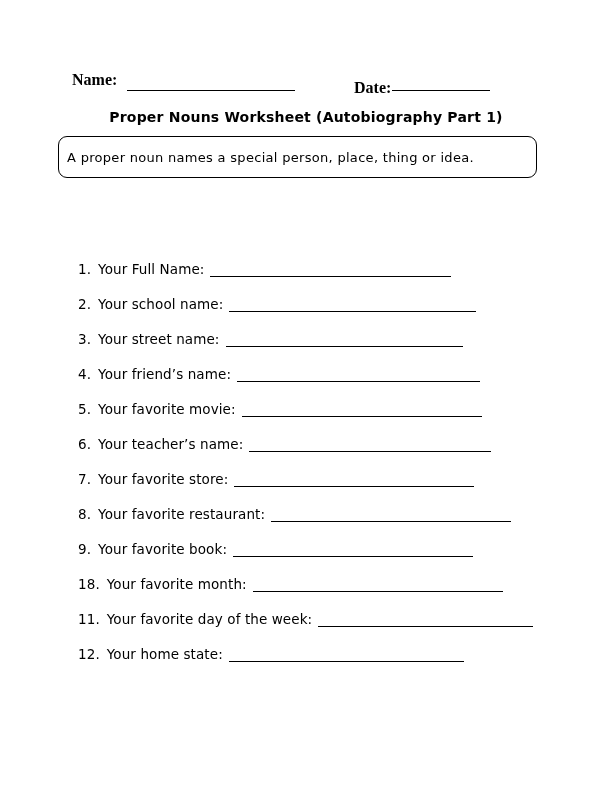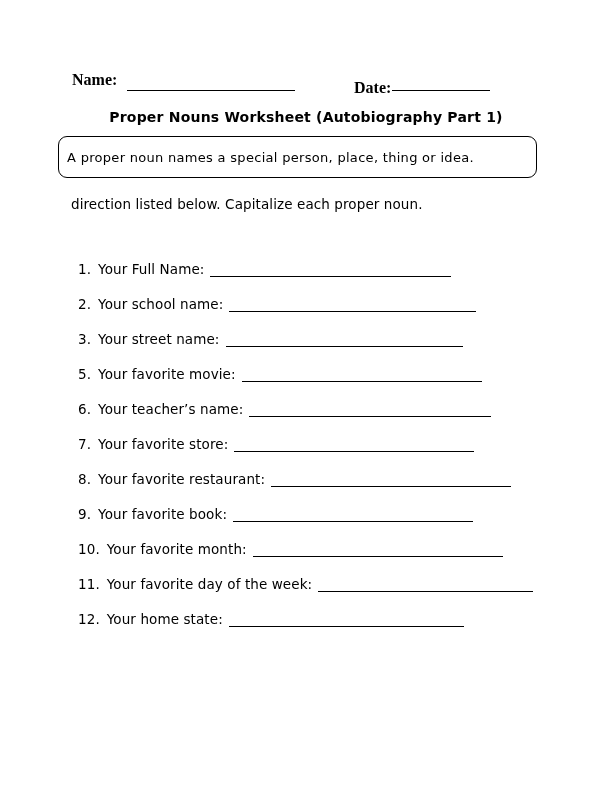--- a/index.html
+++ b/index.html
@@ -108,50 +108,52 @@
     <span class="rule date-rule" style="width: 98px;"></span>
   </div>
 
   <h1 class="title">Proper Nouns Worksheet (Autobiography Part 1)</h1>
 
   <div class="def-box">
     <span>A proper noun names a special person, place, thing or idea.</span>
   </div>
 
   <div class="directions">
-      <div class="dir-line">direction listed below. Capitalize each proper noun.</div>
   </div>
 
   <div class="items">
     <div class="item-row">
         <span class="item-num">1.</span><span class="item-label">Your Full Name:</span><span class="item-blank" style="width: 241px;"></span>
       </div>
       <div class="item-row">
         <span class="item-num">2.</span><span class="item-label">Your school name:</span><span class="item-blank" style="width: 247px;"></span>
       </div>
       <div class="item-row">
         <span class="item-num">3.</span><span class="item-label">Your street name:</span><span class="item-blank" style="width: 237px;"></span>
+      </div>
+      <div class="item-row">
+        <span class="item-num">4.</span><span class="item-label">Your friend’s name:</span><span class="item-blank" style="width: 243px;"></span>
       </div>
       <div class="item-row">
         <span class="item-num">5.</span><span class="item-label">Your favorite movie:</span><span class="item-blank" style="width: 240px;"></span>
       </div>
       <div class="item-row">
         <span class="item-num">6.</span><span class="item-label">Your teacher’s name:</span><span class="item-blank" style="width: 242px;"></span>
       </div>
       <div class="item-row">
         <span class="item-num">7.</span><span class="item-label">Your favorite store:</span><span class="item-blank" style="width: 240px;"></span>
       </div>
       <div class="item-row">
         <span class="item-num">8.</span><span class="item-label">Your favorite restaurant:</span><span class="item-blank" style="width: 240px;"></span>
       </div>
       <div class="item-row">
         <span class="item-num">9.</span><span class="item-label">Your favorite book:</span><span class="item-blank" style="width: 240px;"></span>
       </div>
       <div class="item-row">
-        <span class="item-num">10.</span><span class="item-label">Your favorite month:</span><span class="item-blank" style="width: 250px;"></span>
+        <span class="item-num">18.</span><span class="item-label">Your favorite month:</span><span class="item-blank" style="width: 250px;"></span>
       </div>
       <div class="item-row">
         <span class="item-num">11.</span><span class="item-label">Your favorite day of the week:</span><span class="item-blank" style="width: 215px;"></span>
       </div>
       <div class="item-row">
         <span class="item-num">12.</span><span class="item-label">Your home state:</span><span class="item-blank" style="width: 235px;"></span>
       </div>
   </div>
 
 </div>

